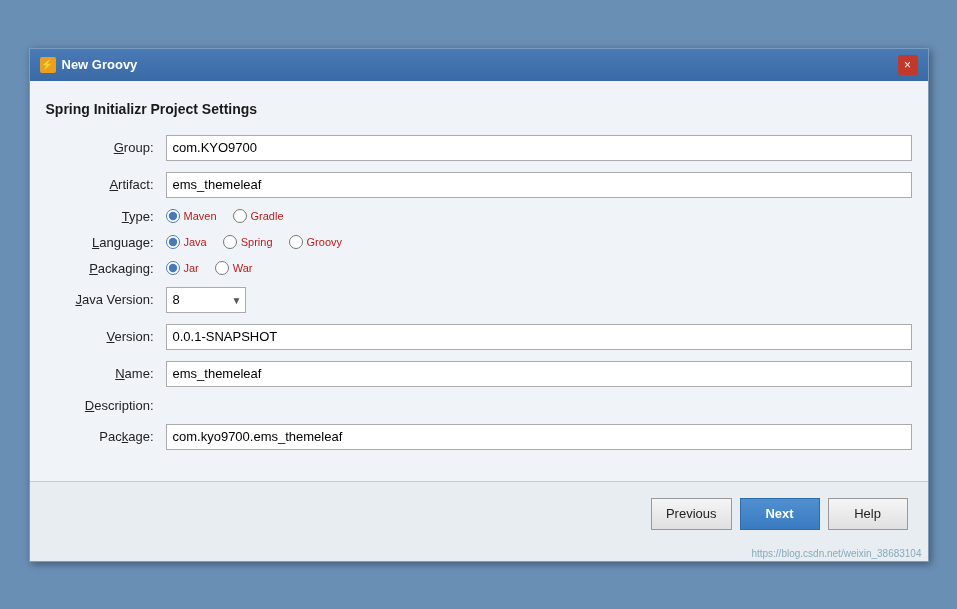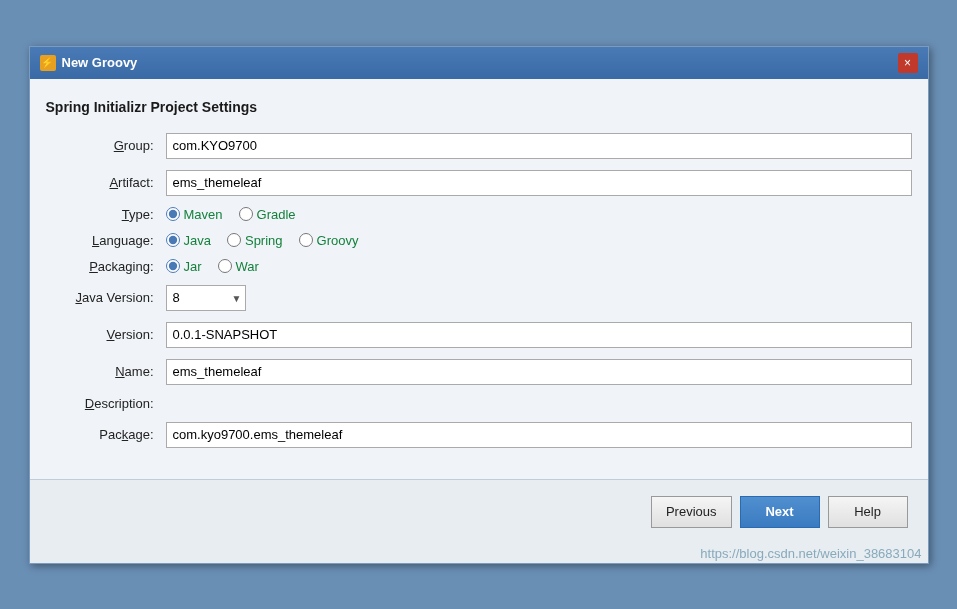--- a/index.html
+++ b/index.html
@@ -107,22 +107,22 @@
       gap: 4px;
       cursor: pointer;
     }
     .radio-item input[type="radio"] {
       accent-color: #4a7ab5;
       width: 14px;
       height: 14px;
       cursor: pointer;
     }
     .radio-label {
-      font-size: 13px;
-      color: #15803d;
+      font-size: 11px;
+      color: #b91c1c;
     }
     .select-wrapper {
       position: relative;
       display: inline-block;
     }
     .form-select {
       height: 26px;
       border: 1px solid #aaa;
       padding: 2px 24px 2px 6px;
       font-size: 13px;
@@ -160,21 +160,21 @@
       padding: 0 14px;
       color: #222;
     }
     .btn-primary {
       background: linear-gradient(to bottom, #5090d0, #3a7ac0);
       color: white;
       border: 1px solid #2a6ab0;
       font-weight: bold;
     }
     .watermark {
-      font-size: 13px;
+      font-size: 10px;
       color: #8ab;
       text-align: right;
       padding: 2px 6px;
       background: #e8edf2;
     }
   </style>
 </head>
 <body>
 
 <div class="dialog">

